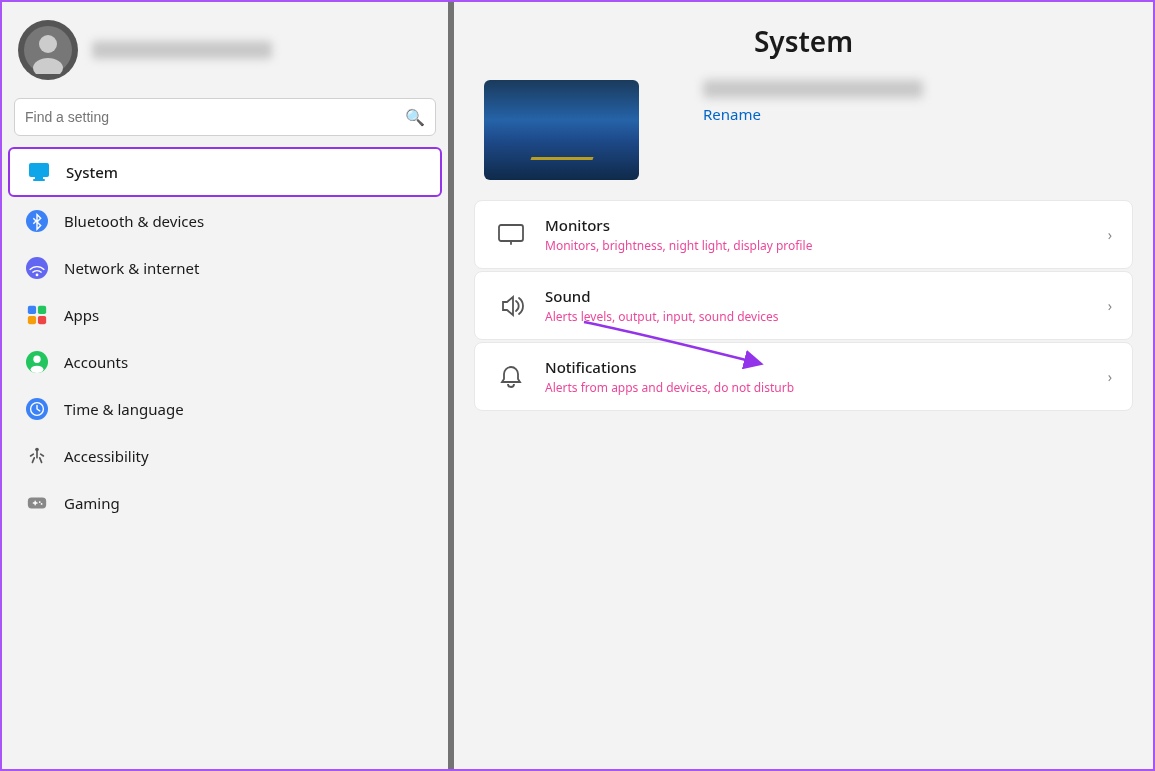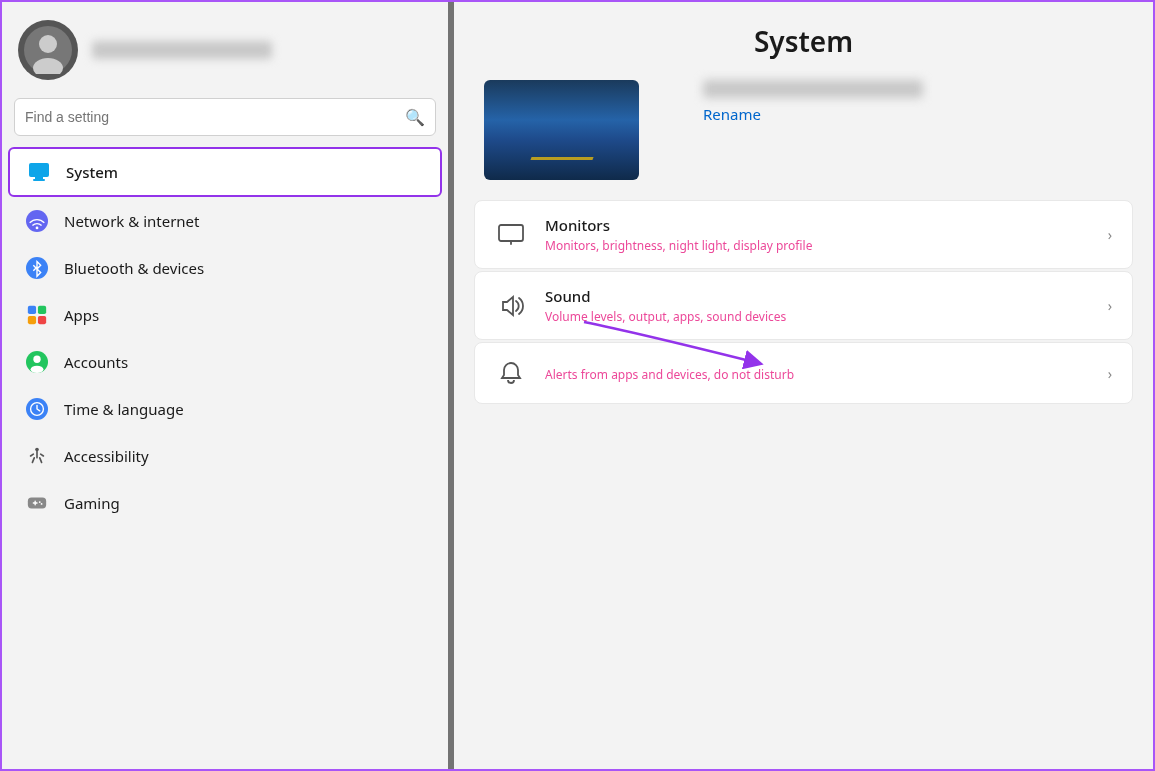--- a/index.html
+++ b/index.html
@@ -245,38 +245,38 @@
             <rect x="8" y="17" width="8" height="2" fill="#0ea5e9"></rect>
             <rect x="6" y="19" width="12" height="2" rx="1" fill="#0ea5e9"></rect>
           </svg>
         </span>
         <span>System</span>
       </li>
 
       <li class="nav-item">
         <span class="nav-icon">
           <svg width="22" height="22" viewBox="0 0 24 24" fill="none">
+            <circle cx="12" cy="12" r="12" fill="#3b82f6"></circle>
+            <path d="M12 5l4 4-4 4 4 4-4 4V5z" stroke="white" stroke-width="1.5" fill="none"></path>
+            <path d="M8 9l4 4M8 15l4-4" stroke="white" stroke-width="1.5"></path>
+          </svg>
+        </span>
+        <span>Bluetooth &amp; devices</span>
+      </li>
+
+      <li class="nav-item">
+        <span class="nav-icon">
+          <svg width="22" height="22" viewBox="0 0 24 24" fill="none">
             <circle cx="12" cy="12" r="12" fill="#6366f1"></circle>
             <path d="M4 14c2.2-2.2 5.2-3.5 8-3.5s5.8 1.3 8 3.5" stroke="white" stroke-width="1.5" fill="none"></path>
             <path d="M7 17c1.4-1.4 3.1-2.2 5-2.2s3.6.8 5 2.2" stroke="white" stroke-width="1.5" fill="none"></path>
             <circle cx="12" cy="19.5" r="1.5" fill="white"></circle>
           </svg>
         </span>
         <span>Network &amp; internet</span>
-      </li>
-
-      <li class="nav-item">
-        <span class="nav-icon">
-          <svg width="22" height="22" viewBox="0 0 24 24" fill="none">
-            <circle cx="12" cy="12" r="12" fill="#3b82f6"></circle>
-            <path d="M12 5l4 4-4 4 4 4-4 4V5z" stroke="white" stroke-width="1.5" fill="none"></path>
-            <path d="M8 9l4 4M8 15l4-4" stroke="white" stroke-width="1.5"></path>
-          </svg>
-        </span>
-        <span>Bluetooth &amp; devices</span>
       </li>
 
 
       <li class="nav-item">
         <span class="nav-icon">
           <svg width="22" height="22" viewBox="0 0 24 24" fill="none">
             <rect x="2" y="2" width="9" height="9" rx="2" fill="#3b82f6"></rect>
             <rect x="13" y="2" width="9" height="9" rx="2" fill="#22c55e"></rect>
             <rect x="2" y="13" width="9" height="9" rx="2" fill="#f59e0b"></rect>
             <rect x="13" y="13" width="9" height="9" rx="2" fill="#ef4444"></rect>
@@ -371,33 +371,34 @@
       <div class="setting-item">
         <div class="setting-icon">
           <svg width="28" height="28" viewBox="0 0 28 28" fill="none">
             <path d="M6 10h4l6-5v18l-6-5H6z" stroke="#555" stroke-width="1.8" fill="none"></path>
             <path d="M19 9a6 6 0 0 1 0 10" stroke="#555" stroke-width="1.8" stroke-linecap="round" fill="none"></path>
             <path d="M22 6a10 10 0 0 1 0 16" stroke="#555" stroke-width="1.8" stroke-linecap="round" fill="none"></path>
           </svg>
         </div>
         <div class="setting-text">
           <div class="setting-title">Sound</div>
-          <div class="setting-desc">Volume levels, output, apps, sound devices</div>
+          <div class="setting-desc">Alerts levels, output, input, sound devices</div>
         </div>
         <span class="chevron">›</span>
       </div>
 
       <div class="setting-item">
         <div class="setting-icon">
           <svg width="28" height="28" viewBox="0 0 28 28" fill="none">
             <path d="M14 4a7 7 0 0 1 7 7v5l2 3H5l2-3v-5a7 7 0 0 1 7-7z" stroke="#555" stroke-width="1.8" fill="none"></path>
             <path d="M11 21a3 3 0 0 0 6 0" stroke="#555" stroke-width="1.8" fill="none"></path>
           </svg>
         </div>
         <div class="setting-text">
+          <div class="setting-title">Notifications</div>
           <div class="setting-desc">Alerts from apps and devices, do not disturb</div>
         </div>
         <span class="chevron">›</span>
       </div>
 
     </div>
   </div>
 </div>
 
 </body></html>

